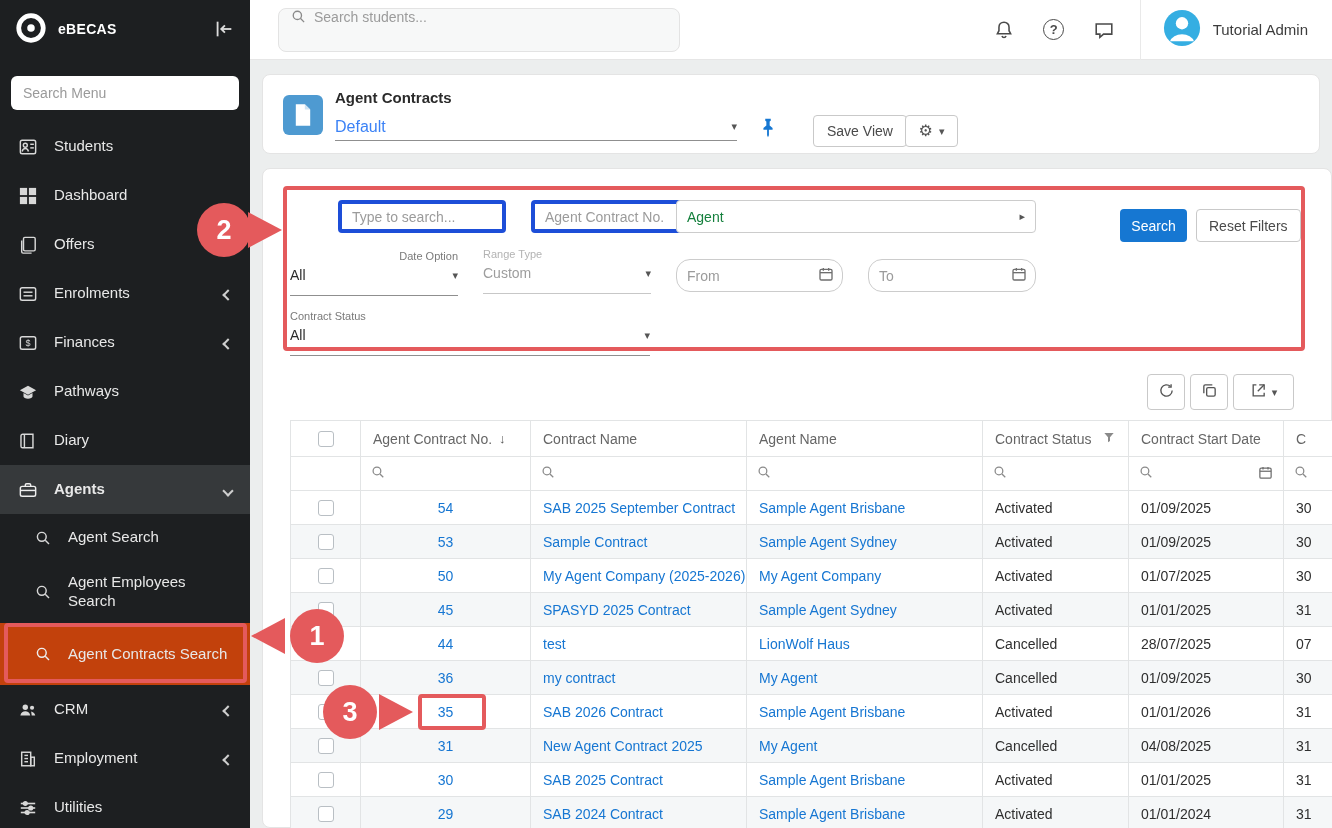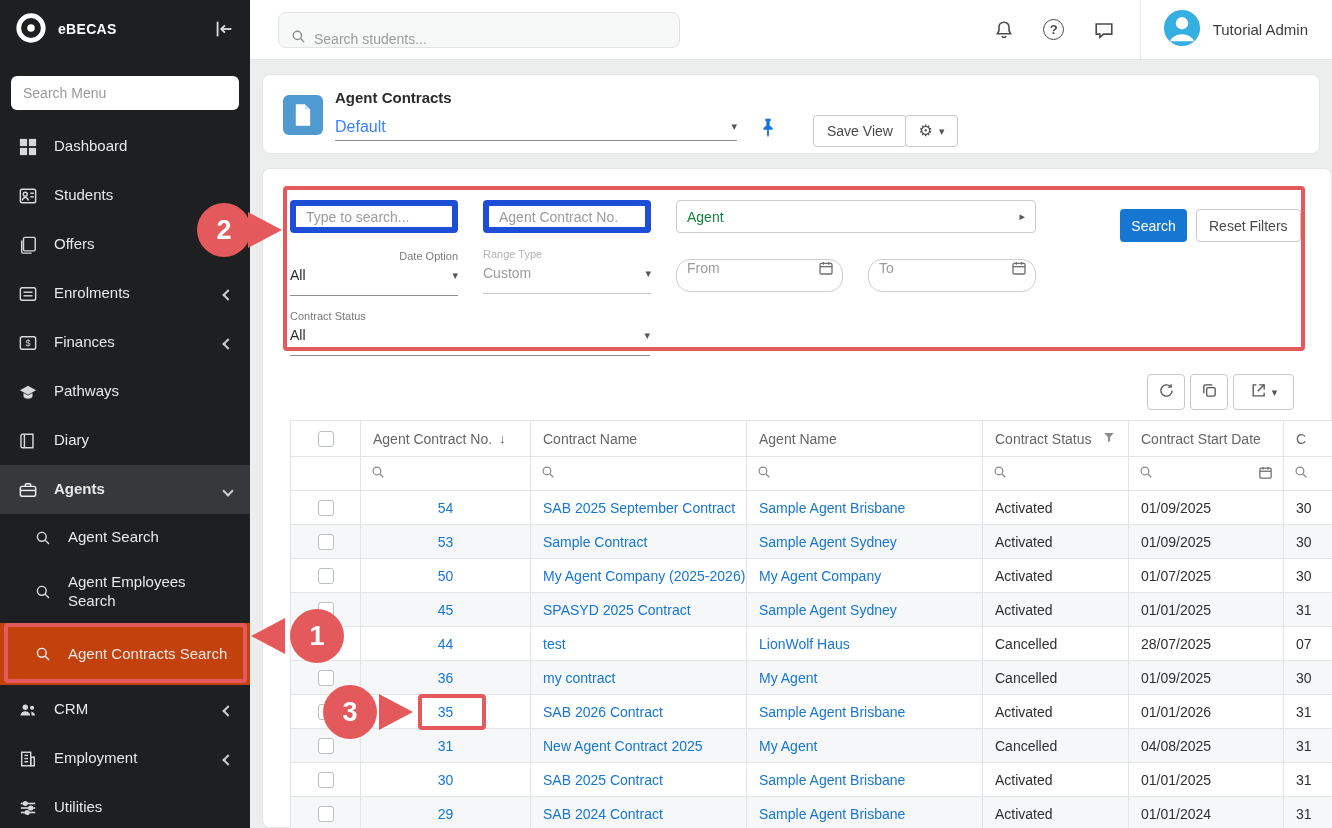--- a/index.html
+++ b/index.html
@@ -23,21 +23,21 @@
   .mi.sub{padding-left:34px;height:47px;}
   .mi.sub .micon{width:18px;flex-basis:18px;}
   .mi.sub.two{height:62px;}
   .mi.sub.active{background:#c2410c;}
   .chevron{width:8px;height:8px;border-right:2px solid #cfcfcf;border-bottom:2px solid #cfcfcf;display:inline-block;}
   .chevron.left{transform:rotate(135deg);}
   .chevron.down{transform:rotate(45deg);margin-top:-4px;}
 
   
   .topbar{position:absolute;left:250px;top:0;width:1082px;height:60px;background:#fff;border-bottom:1px solid #e6e6e6;display:flex;align-items:center;z-index:4;}
-  .gsearch{margin-left:28px;width:402px;height:36px;background:#f7f8f8;border:1px solid #e3e3e3;border-radius:8px;display:flex;align-items:flex-end;gap:8px;padding:0 12px;}
+  .gsearch{margin-left:28px;width:402px;height:44px;background:#f7f8f8;border:1px solid #e3e3e3;border-radius:8px;display:flex;align-items:flex-start;gap:8px;padding:0 12px;}
   .gsearch input{flex:1;border:none;background:transparent;outline:none;font-size:14px;color:#333;}
   .gsearch input::placeholder{color:#9b9b9b;}
   .top-icons{margin-left:auto;display:flex;align-items:center;gap:26px;padding-right:24px;}
   .icon-btn{width:24px;height:24px;display:flex;align-items:center;justify-content:center;cursor:pointer;}
   .qicon{width:21px;height:21px;border:1.8px solid #4a4a4a;border-radius:50%;display:flex;align-items:center;justify-content:center;font-size:13px;font-weight:bold;color:#4a4a4a;}
   .user-box{height:60px;display:flex;align-items:center;gap:12px;border-left:1px solid #e9e9e9;padding:0 24px 0 22px;cursor:pointer;}
   .user-name{font-size:15px;color:#3c3c3c;white-space:nowrap;}
 
   
   .white-panel{position:absolute;left:262px;top:168px;width:1070px;height:660px;background:#fff;border:1px solid #e4e4e4;border-radius:8px;z-index:1;}
@@ -49,33 +49,33 @@
   .caret{margin-left:auto;font-size:11px;color:#555;line-height:1;}
   .pin-btn{position:absolute;left:494px;top:42px;width:24px;height:24px;cursor:pointer;}
   .btn-outline{background:#fff;border:1px solid #c9c9c9;border-radius:4px;font-size:14px;color:#4a4a4a;display:flex;align-items:center;justify-content:center;cursor:pointer;}
   .save-btn{position:absolute;left:550px;top:40px;height:32px;padding:0 13px;}
   .gear-btn{position:absolute;left:642px;top:40px;width:53px;height:32px;gap:6px;}
   .gear-glyph{font-size:16px;color:#555;line-height:1;}
 
   
   .filter-area{position:absolute;left:283px;top:186px;width:1022px;height:165px;z-index:2;}
   .f-abs{position:absolute;}
-  .f-input{height:33px;border:6px solid #1d4ed8;border-radius:4px;background:#fff;padding:0 10px;font-size:14px;color:#333;outline:none;width:100%;}
+  .f-input{height:33px;border:4px solid #1d4ed8;border-radius:4px;background:#fff;padding:0 10px;font-size:14px;color:#333;outline:none;width:100%;margin-left:48px;}
   .f-input::placeholder{color:#9b9b9b;}
   .combo{height:33px;border:1px solid #ccc;border-radius:4px;background:#fff;display:flex;align-items:center;padding:0 10px;cursor:pointer;}
   .combo .ph{color:#15803d;font-size:14px;}
   .btn-primary{background:#1677d2;color:#fff;border:none;border-radius:4px;height:33px;padding:0 14px;font-size:14px;display:flex;align-items:center;justify-content:center;cursor:pointer;}
   .mfield{position:absolute;cursor:pointer;}
   .mlabel{display:block;font-size:11px;color:#7a7a7a;margin-bottom:5px;}
   .mrow{display:flex;align-items:center;border-bottom:1px solid #8f8f8f;padding-bottom:12px;}
   .mrow .val{font-size:14px;color:#2b2b2b;}
   .mfield.disabled .mlabel{color:#b3b3b3;}
   .mfield.disabled .val{color:#9d9d9d;}
   .mfield.disabled .mrow{border-bottom-color:#c7c7c7;}
-  .date-input{height:33px;border:1px solid #ccc;border-radius:14px;background:#fff;display:flex;align-items:flex-start;gap:6px;padding:0 8px 0 10px;}
+  .date-input{height:33px;border:1px solid #ccc;border-radius:14px;background:#fff;display:flex;align-items:center;gap:6px;padding:0 8px 0 10px;}
   .date-input input{flex:1;border:none;outline:none;font-size:14px;min-width:0;background:transparent;}
   .date-input input::placeholder{color:#9b9b9b;}
 
   
   .grid-toolbar{position:absolute;left:1147px;top:374px;display:flex;gap:5px;z-index:2;}
   .tbtn{height:36px;width:38px;}
   .tbtn.wide{width:61px;gap:5px;}
 
   
   .grid{position:absolute;left:290px;top:420px;z-index:2;}
@@ -121,40 +121,40 @@
     </span>
   </div>
 
   <div class="menu-search">
     <input placeholder="Search Menu" style="">
   </div>
 
   <nav class="menu">
     <div class="mi">
       <span class="micon">
-          <svg viewBox="0 0 20 20" width="18" height="18">
-            <rect x="1" y="1" width="8" height="8" fill="#d8d8d8"></rect>
-            <rect x="11" y="1" width="8" height="8" fill="#d8d8d8"></rect>
-            <rect x="1" y="11" width="8" height="8" fill="#d8d8d8"></rect>
-            <rect x="11" y="11" width="8" height="8" fill="#d8d8d8"></rect>
-          </svg>
-        </span>
-      <span class="mi-label">Dashboard</span>
-    </div>
-    <div class="mi">
-      <span class="micon">
           <svg viewBox="0 0 20 20" width="18" height="18" fill="none" stroke="#d8d8d8" stroke-width="1.6">
             <rect x="1.5" y="2.5" width="17" height="15" rx="2"></rect>
             <circle cx="7" cy="8" r="2.2"></circle>
             <path d="M3.5 15c.5-2.2 2-3.3 3.5-3.3s3 1.1 3.5 3.3"></path>
             <line x1="12.5" y1="7" x2="16.5" y2="7"></line>
             <line x1="12.5" y1="11" x2="16.5" y2="11"></line>
           </svg>
         </span>
       <span class="mi-label">Students</span>
+    </div>
+    <div class="mi">
+      <span class="micon">
+          <svg viewBox="0 0 20 20" width="18" height="18">
+            <rect x="1" y="1" width="8" height="8" fill="#d8d8d8"></rect>
+            <rect x="11" y="1" width="8" height="8" fill="#d8d8d8"></rect>
+            <rect x="1" y="11" width="8" height="8" fill="#d8d8d8"></rect>
+            <rect x="11" y="11" width="8" height="8" fill="#d8d8d8"></rect>
+          </svg>
+        </span>
+      <span class="mi-label">Dashboard</span>
     </div>
     <div class="mi">
       <span class="micon">
           <svg viewBox="0 0 20 20" width="18" height="18" fill="none" stroke="#d8d8d8" stroke-width="1.6">
             <rect x="5" y="1.5" width="13" height="15" rx="1.5"></rect>
             <path d="M3 5v12.5A1.5 1.5 0 0 0 4.5 19H14"></path>
           </svg>
         </span>
       <span class="mi-label">Offers</span>
     </div>

